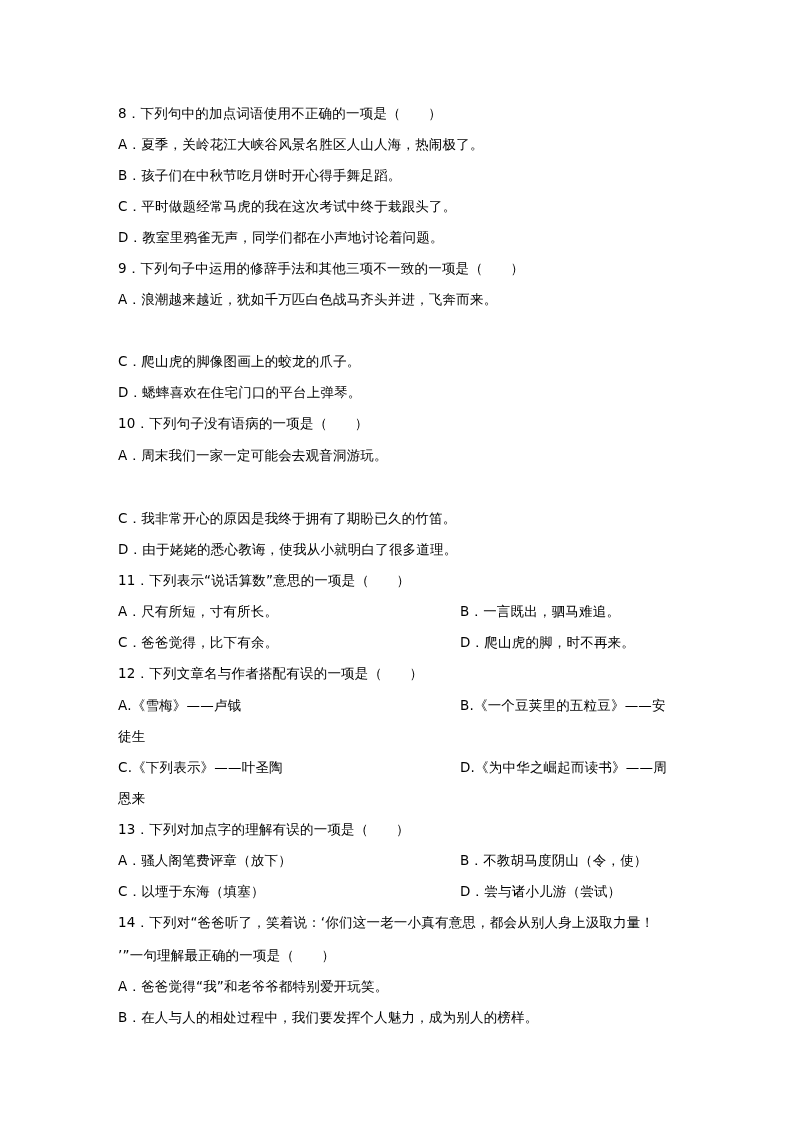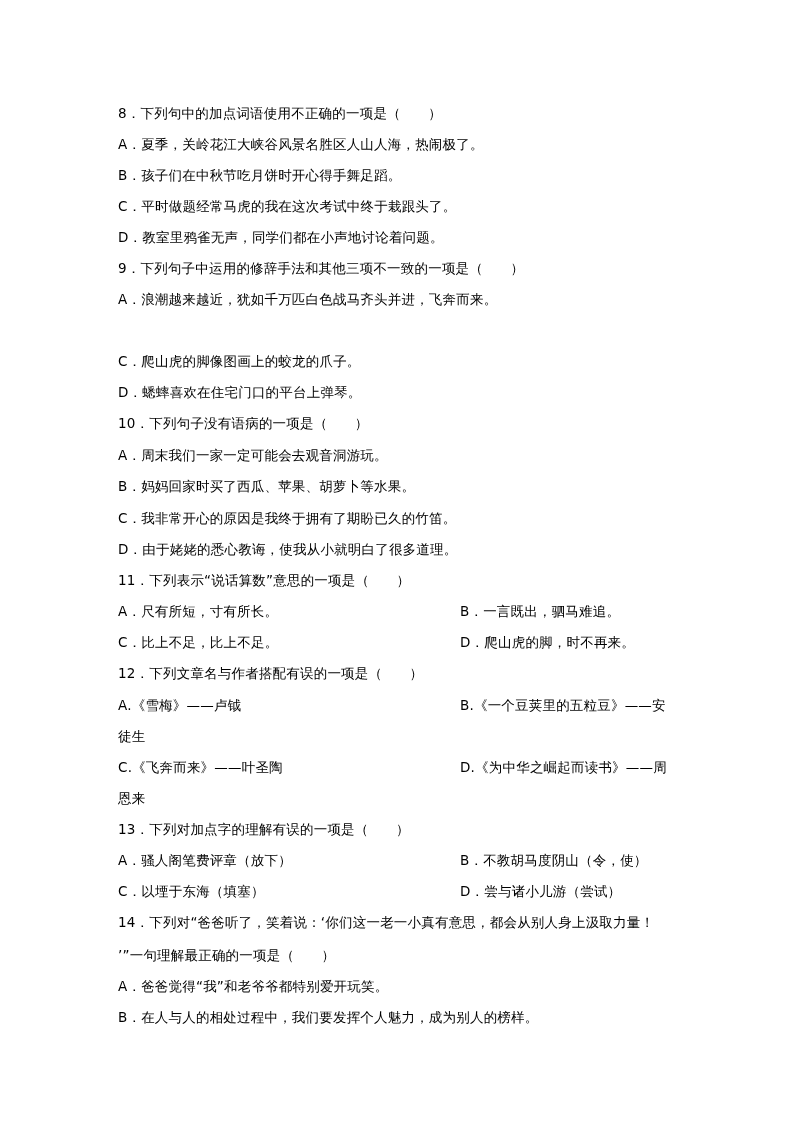--- a/index.html
+++ b/index.html
@@ -21,35 +21,34 @@
   <div class="line" style="top:197px">C．平时做题经常马虎的我在这次考试中终于栽跟头了。</div>
   <div class="line" style="top:228px">D．教室里鸦雀无声，同学们都在小声地讨论着问题。</div>
 
   <div class="line" style="top:259px">9．下列句子中运用的修辞手法和其他三项不一致的一项是（　　）</div>
   <div class="line" style="top:290px">A．浪潮越来越近，犹如千万匹白色战马齐头并进，飞奔而来。</div>
   <div class="line" style="top:352px">C．爬山虎的脚像图画上的蛟龙的爪子。</div>
   <div class="line" style="top:383px">D．蟋蟀喜欢在住宅门口的平台上弹琴。</div>
 
   <div class="line" style="top:414px">10．下列句子没有语病的一项是（　　）</div>
   <div class="line" style="top:446px">A．周末我们一家一定可能会去观音洞游玩。</div>
-  <div class="line" style="top:477px">B．妈妈回家时买了西瓜、苹果、胡萝卜等水果。</div>
   <div class="line" style="top:509px">C．我非常开心的原因是我终于拥有了期盼已久的竹笛。</div>
   <div class="line" style="top:540px">D．由于姥姥的悉心教诲，使我从小就明白了很多道理。</div>
 
   <div class="line" style="top:571px">11．下列表示“说话算数”意思的一项是（　　）</div>
   <div class="line" style="top:602px">A．尺有所短，寸有所长。</div>
   <div class="line col2" style="top:602px">B．一言既出，驷马难追。</div>
-  <div class="line" style="top:633px">C．比上不足，比上不足。</div>
+  <div class="line" style="top:633px">C．爸爸觉得，比下有余。</div>
   <div class="line col2" style="top:633px">D．爬山虎的脚，时不再来。</div>
 
   <div class="line" style="top:664px">12．下列文章名与作者搭配有误的一项是（　　）</div>
   <div class="line" style="top:696px">A.《雪梅》——卢钺</div>
   <div class="line col2" style="top:696px">B.《一个豆荚里的五粒豆》——安</div>
   <div class="line cont" style="top:727px">徒生</div>
-  <div class="line" style="top:758px">C.《飞奔而来》——叶圣陶</div>
+  <div class="line" style="top:758px">C.《下列表示》——叶圣陶</div>
   <div class="line col2" style="top:758px">D.《为中华之崛起而读书》——周</div>
   <div class="line cont" style="top:789px">恩来</div>
 
   <div class="line" style="top:820px">13．下列对加点字的理解有误的一项是（　　）</div>
   <div class="line" style="top:851px">A．骚人阁笔费评章（放下）</div>
   <div class="line col2" style="top:851px">B．不教胡马度阴山（令，使）</div>
   <div class="line" style="top:882px">C．以堙于东海（填塞）</div>
   <div class="line col2" style="top:882px">D．尝与诸小儿游（尝试）</div>
 
   <div class="line" style="top:913px">14．下列对“爸爸听了，笑着说：‘你们这一老一小真有意思，都会从别人身上汲取力量！</div>

